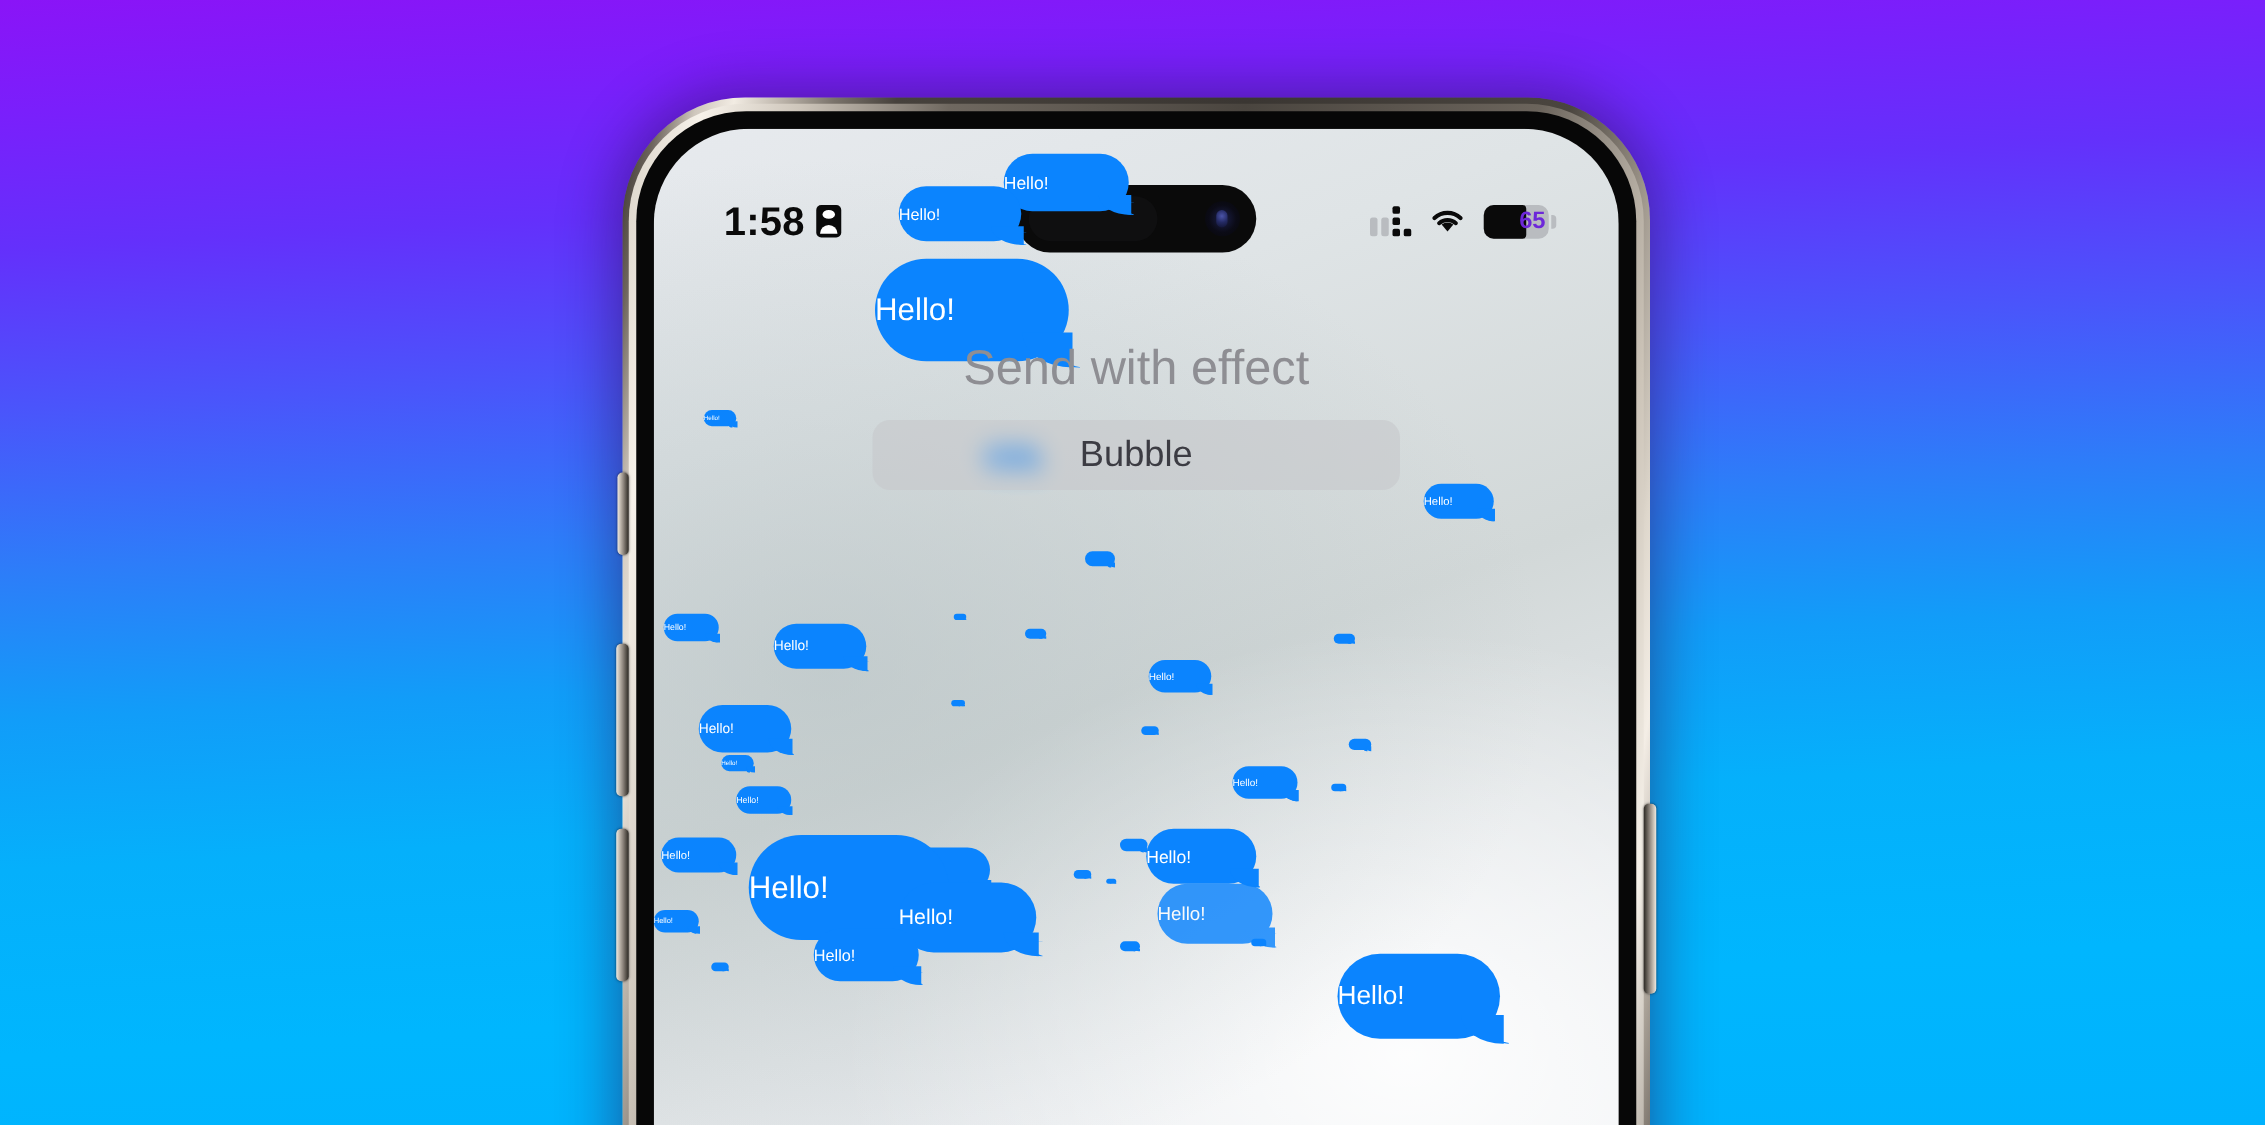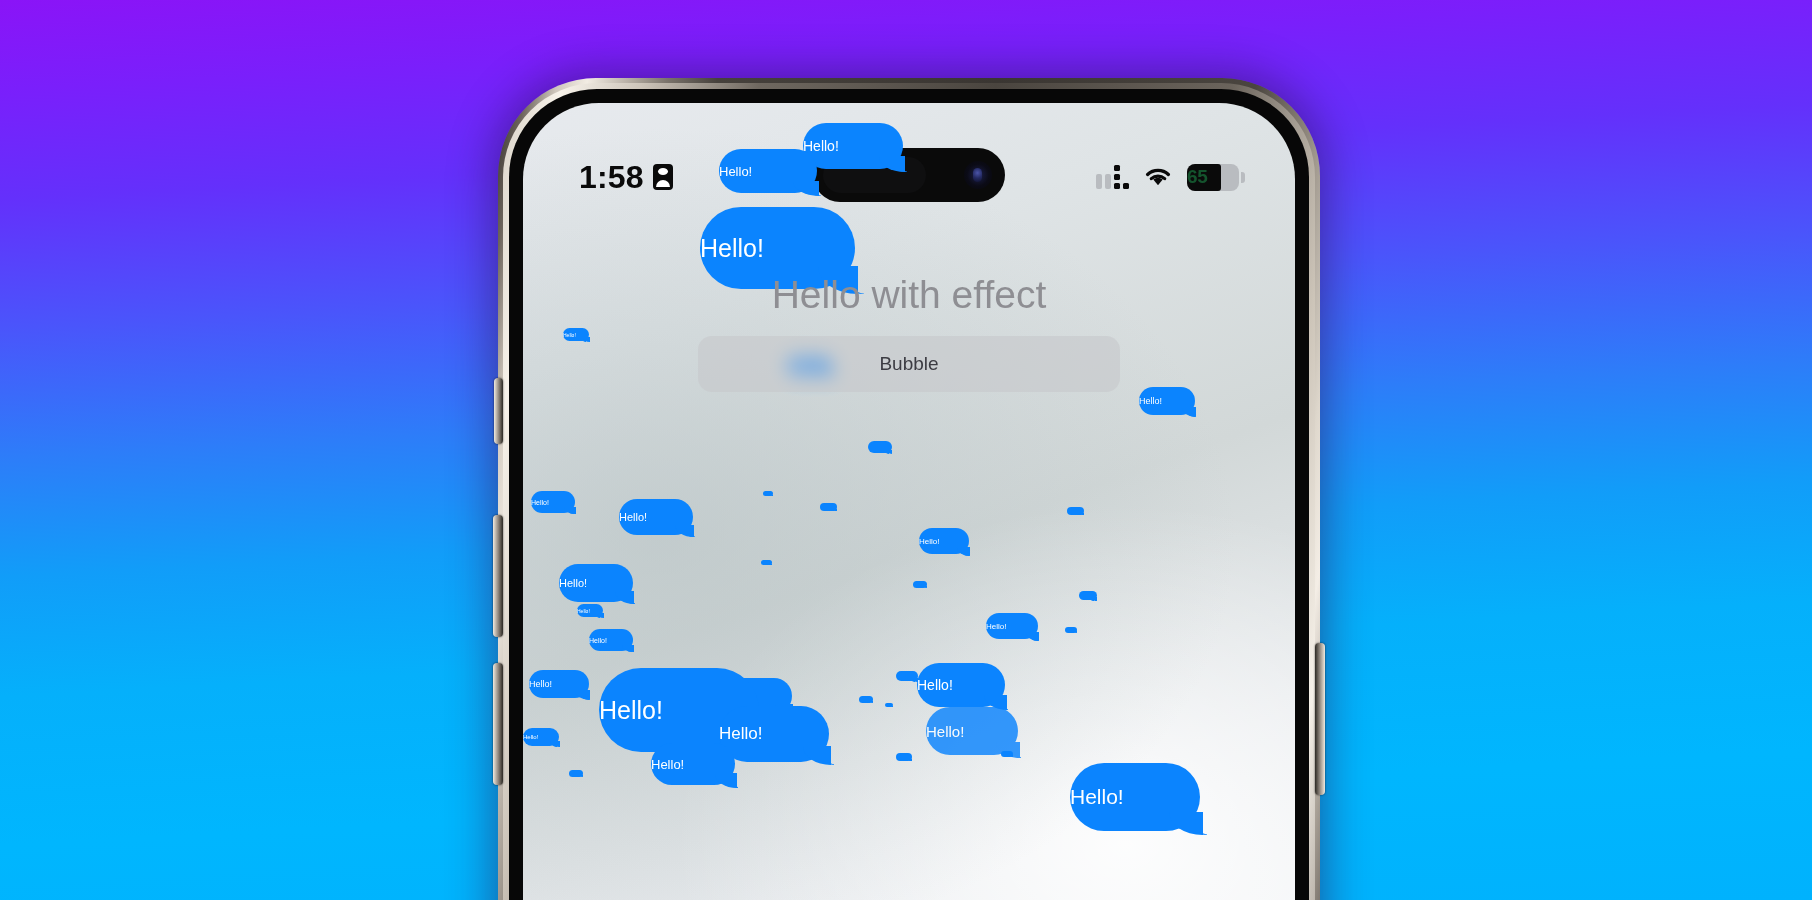--- a/index.html
+++ b/index.html
@@ -217,24 +217,24 @@
     position: absolute;
     left: 0; top: 0; bottom: 0;
     width: 65%;
     border-radius: 8px 3px 3px 8px;
     background: #0a0a0a;
   }
   .battery .pct {
     position: relative;
     z-index: 2;
     width: 100%;
-    text-align: left;
+    text-align: right;
     font-size: 19px;
     font-weight: bold;
-    color: #14532d;
+    color: #6d28d9;
     letter-spacing: -0.3px;
     padding-right: 3px;
     box-sizing: border-box;
   }
   .battery .nub {
     position: absolute;
     right: -6px; top: 8px;
     width: 4px; height: 11px;
     border-radius: 0 3px 3px 0;
     background: #b9bcc0;
@@ -262,21 +262,21 @@
     background: rgba(198,200,204,0.62);
     display: flex;
     z-index: 5;
     overflow: hidden;
   }
   .seg-item {
     flex: 1;
     display: flex;
     align-items: center;
     justify-content: center;
-    font-size: 19px;
+    font-size: 29px;
     color: #3c3c43;
   }
   .seg-item.active {
     background: rgba(199,199,203,0.0);
   }
   .seg-item.inactive {
     background: rgba(178,180,184,0.55);
     border-radius: 0 14px 14px 0;
   }
 
@@ -481,21 +481,21 @@
             <span></span>
           </div>
           <div class="bubble" style="left: 46px; top: 667px; width: 14px; height: 7px; font-size: 3px;">
             <span></span>
           </div>
           <div class="bubble" style="left: 547px; top: 660px; width: 130px; height: 68px; font-size: 21px;">
             <span>Hello!</span>
           </div>
         </div>
 
-      <div class="effect-title">Hello with effect</div>
+      <div class="effect-title">Send with effect</div>
 
       <div class="seg-control">
         <div class="seg-item active">
           <span>Bubble</span>
         </div>
       </div>
 
     </div>
   </div>
 </div>

